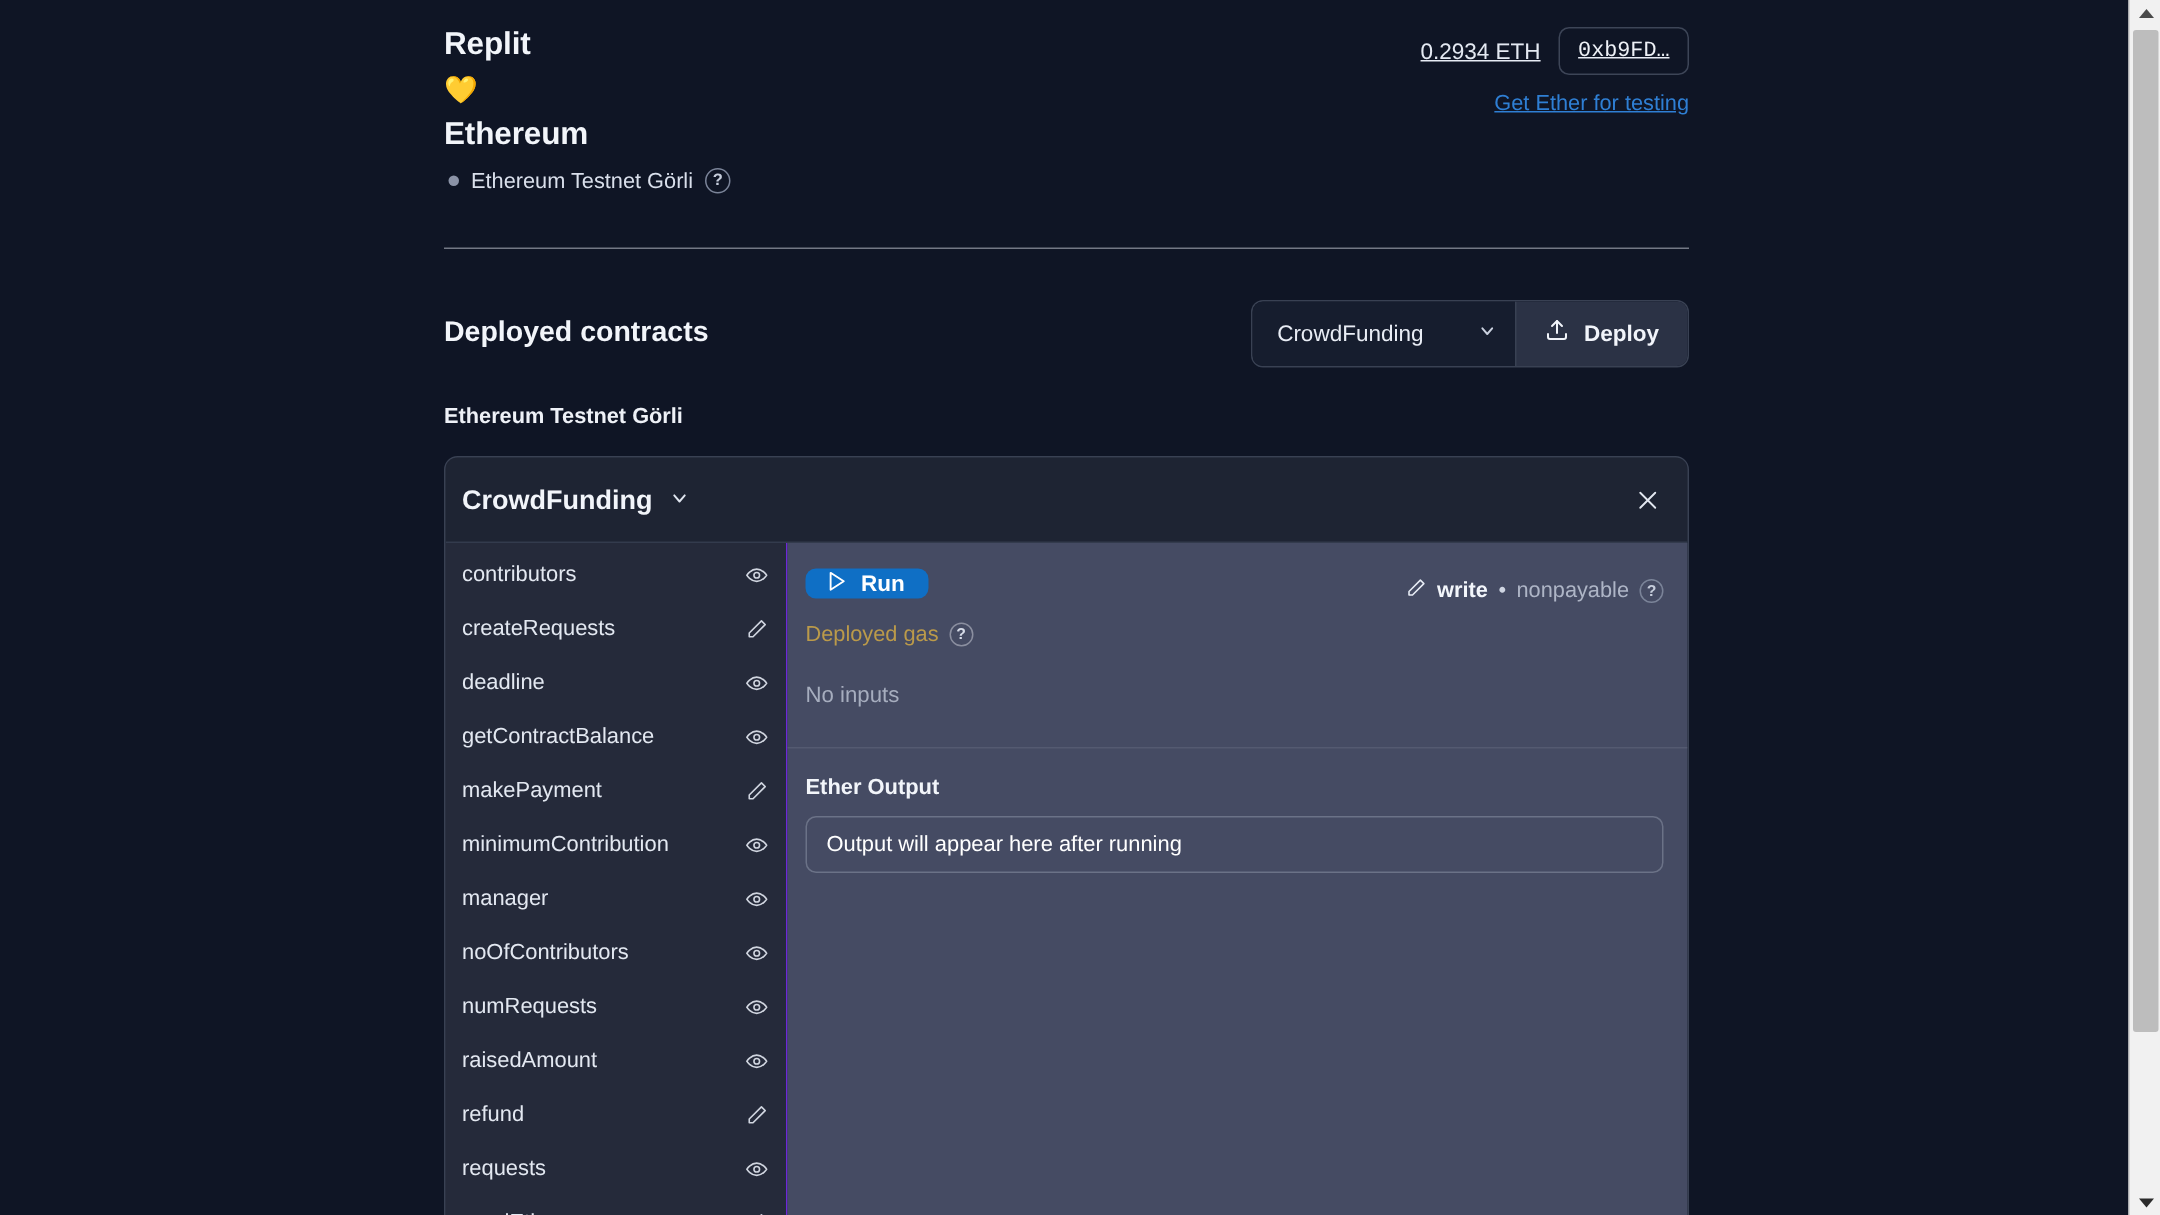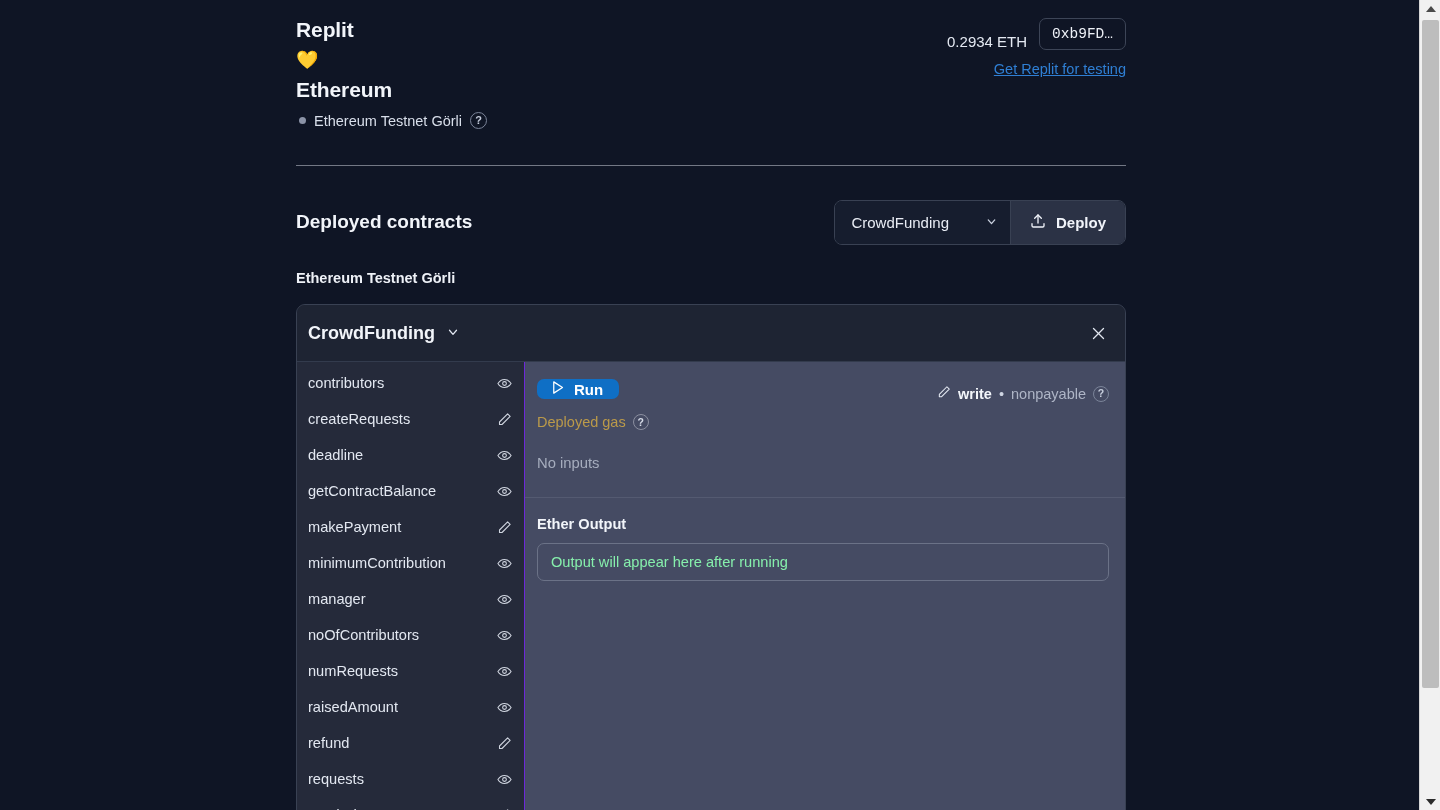--- a/index.html
+++ b/index.html
@@ -89,23 +89,24 @@
   .qmark.small { width: 16px; height: 16px; font-size: 10.5px; }
 
   .wallet {
     position: absolute;
     right: 0;
     top: 18px;
     text-align: right;
   }
   .wallet-top {
     display: flex;
-    align-items: flex-end;
+    align-items: center;
     justify-content: flex-end;
     gap: 12px;
+    text-decoration: underline;
   }
   .balance {
     font-size: 15px;
     color: #e4e9f2;
     font-family: "Liberation Sans", sans-serif;
   }
   .addr-chip {
     border: 1px solid #3d4557;
     border-radius: 7px;
     padding: 7px 12px;
@@ -321,21 +322,21 @@
   .out-box {
     margin-top: 11px;
     height: 38px;
     border: 1px solid #6b melhor;
     border: 1px solid #6b7287;
     border-radius: 7px;
     display: flex;
     align-items: center;
     padding: 0 13px;
     font-size: 14.6px;
-    color: #86efac;
+    color: #ffffff;
     background: transparent;
     cursor: text;
   }
 
   
   .os-scroll {
     position: absolute;
     right: 0; top: 0;
     width: 21px;
     height: 810px;
@@ -389,21 +390,21 @@
         <span class="net-dot"></span>
         <span>Ethereum Testnet Görli</span>
         <span class="qmark">?</span>
       </div>
 
       <div class="wallet">
         <div class="wallet-top">
           <span class="balance">0.2934 ETH</span>
           <span class="addr-chip">0xb9FD…</span>
         </div>
-        <a class="faucet-link">Get Replit for testing</a>
+        <a class="faucet-link">Get Ether for testing</a>
       </div>
     </div>
 
     <div class="divider"></div>
 
     <div class="deploy-row">
       <div class="section-title">Deployed contracts</div>
 
       <div class="deploy-group">
         <div class="contract-select">

